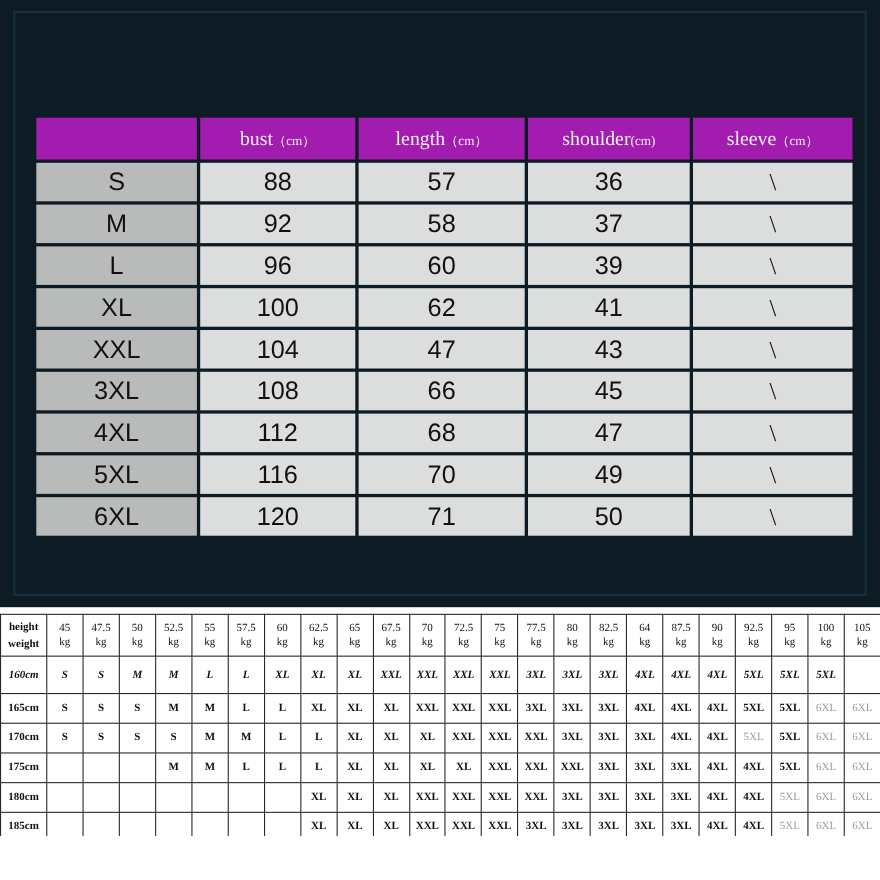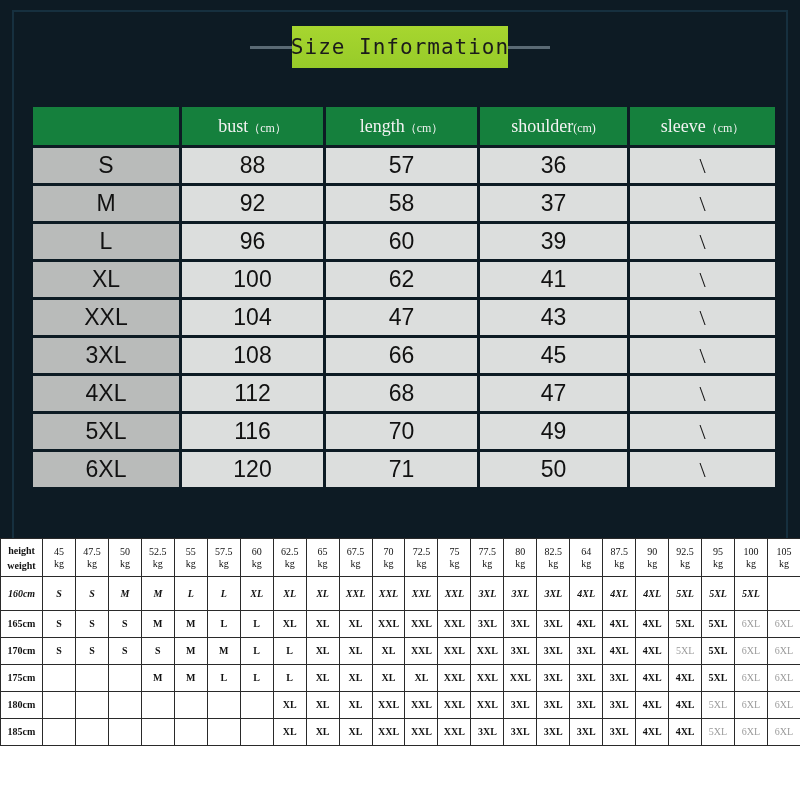--- a/index.html
+++ b/index.html
@@ -82,21 +82,21 @@
     table-layout: fixed;
   }
   #size-table td, #size-table th {
     height: 35px;
     padding: 0;
     text-align: center;
     vertical-align: middle;
     box-sizing: border-box;
   }
   #size-table th {
-    background: #15803d;
+    background: #a21caf;
     color: #f2f2f2;
     font-family: "Liberation Serif", serif;
     font-size: 18px;
     font-weight: normal;
     height: 38px;
   }
   #size-table th .unit {
     font-size: 12px;
   }
   th.size-corner {
@@ -118,21 +118,21 @@
     background: #dcdedd;
     color: #111111;
     font-size: 22px;
     font-family: "Liberation Serif", serif;
   }
 
   
   #hw-wrap {
     position: absolute;
     left: 0;
-    top: 538px;
+    top: 558px;
     width: 800px;
     height: 202px;
     background: #ffffff;
   }
   #hw-table {
     border-collapse: collapse;
     table-layout: fixed;
     width: 800px;
     font-family: "Liberation Serif", serif;
   }
@@ -185,26 +185,20 @@
     height: 40px;
     background: #ffffff;
   }
 </style>
 </head>
 <body>
 
 <div id="size-panel">
   <div id="panel-inner-border"></div>
 
-  <div id="title-banner-wrap">
-    <div id="title-rule"></div>
-    <div id="title-banner">
-      <span id="title-text">Size Information</span>
-    </div>
-  </div>
 
   <table id="size-table">
     <colgroup>
       <col style="width:146px">
       <col style="width:141px">
       <col style="width:151px">
       <col style="width:147px">
       <col style="width:145px">
     </colgroup>
     <thead>

